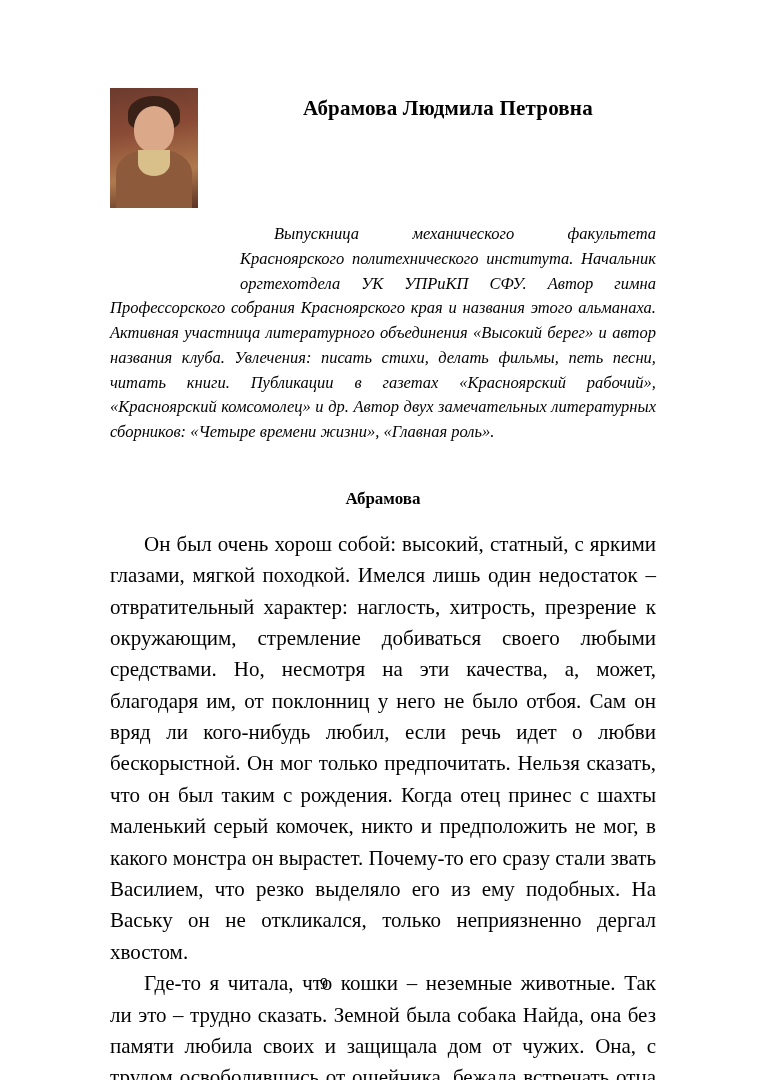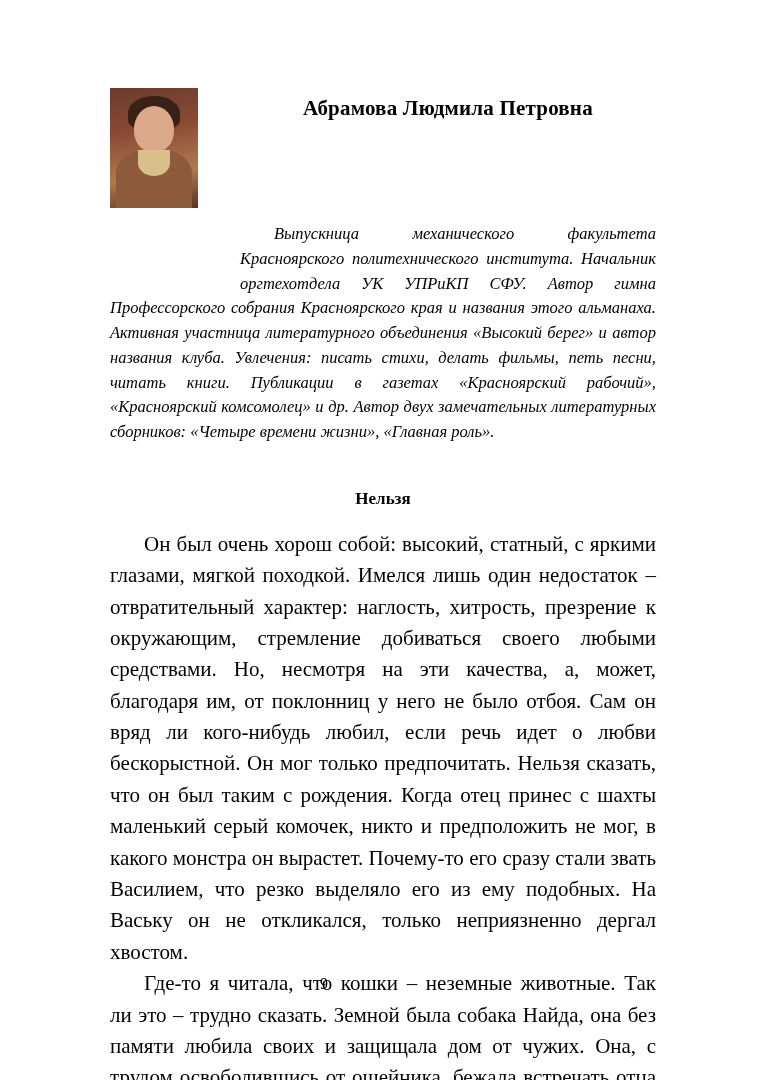--- a/index.html
+++ b/index.html
@@ -145,21 +145,21 @@
         <div class="collar"></div>
       </div>
       <h1 class="doc-title">Абрамова Людмила Петровна</h1>
     </div>
 
     <p class="bio">
       <span class="bio-spacer"></span>
       <span>Выпускница механического факультета Красноярского политехнического института. Начальник оргтехотдела УК УПРиКП СФУ. Автор гимна Профессорского собрания Красноярского края и  названия этого альманаха. Активная участница литературного объединения «Высокий берег» и автор названия клуба. Увлечения: писать стихи, делать фильмы, петь песни, читать книги. Публикации в газетах «Красноярский рабочий», «Красноярский комсомолец» и др. Автор двух замечательных литературных сборников: «Четыре времени жизни», «Главная роль».</span>
     </p>
 
-    <h2 class="story-title">Нельзя</h2>
+    <h2 class="story-title">Абрамова</h2>
 
     <p class="para">Он был очень хорош собой: высокий, статный, с яркими глазами, мягкой походкой. Имелся лишь один недостаток – отвратительный характер: наглость, хитрость, презрение к окружающим, стремление добиваться своего любыми средствами. Но, несмотря на эти качества, а, может, благодаря им, от поклонниц у него не было отбоя. Сам он вряд ли кого-нибудь любил, если речь идет о любви бескорыстной. Он мог только предпочитать. Нельзя сказать, что он был таким с рождения. Когда отец принес с шахты маленький серый комочек, никто и предположить не мог, в какого монстра он вырастет. Почему-то его сразу стали звать Василием, что резко выделяло его из ему подобных. На Ваську он не откликался, только неприязненно дергал хвостом.</p>
     <p class="para">Где-то я читала, что кошки – неземные животные. Так ли это – трудно сказать. Земной была собака Найда, она без памяти любила своих и защищала дом от чужих. Она, с трудом освободившись от ошейника, бежала встречать отца с работы. Если он притворялся больным и лежал на скамейке, она стягивала с него кепку, несла домой, бросала ее на крыльцо, вцеплялась зубами мне в подол и тащила к отцу. Ну, конечно, всегда был для неё сахарок. Или мороженое, или косточка. Здесь любовь была взаимной. Земными были коровы и телята, куры и цыплята. Корова в обмен на ласку давала молоко, теленок рос, чтобы семья зимой была с мясом, куры неслись, цыплята, радуя глаз, желтыми шариками катались по клетке и на призывное «цып-цып» друг по дружке устремлялись к пшену или мелко нарезанной картошке. Весь животный мир жил в согласии. И только Василий, а именно из-за него цыплят заточали в клетку, а куриные яйца забирали из-под курицы еще теплыми, был сам по себе.</p>
 
   </div>
 
   <div class="page-number">9</div>
 </div>
 
 </body></html>

